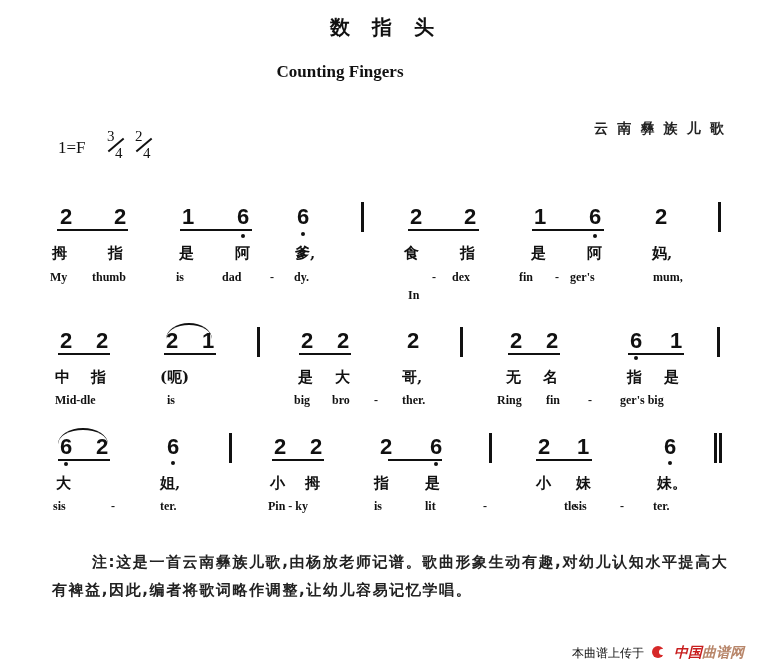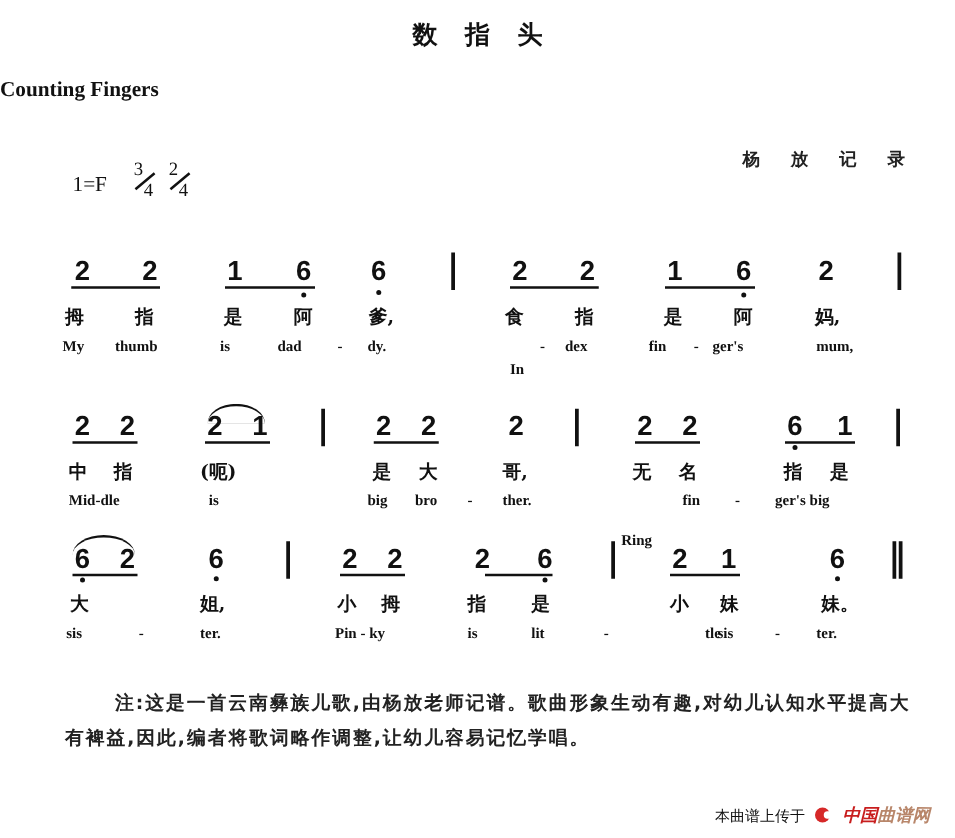--- a/index.html
+++ b/index.html
@@ -1,18 +1,18 @@
 <!DOCTYPE html>
 <html><head>
 <meta charset="utf-8">
 <style>
   html, body { margin: 0; padding: 0; background: #ffffff; }
   body { width: 764px; height: 670px; position: relative; overflow: hidden; color: #111; font-family: "DejaVu Sans", sans-serif; }
   .title-cn { position: absolute; top: 14px; left: 0; width: 764px; text-align: center; font-family: "DejaVu Serif", serif; font-size: 20px; font-weight: bold; letter-spacing: 22px; padding-left: 22px; box-sizing: border-box; }
-  .title-en { position: absolute; top: 62px; left: 0; width: 680px; font-family: "Liberation Serif", serif; font-size: 17px; font-weight: bold; }
+  .title-en { position: absolute; top: 62px; left: 0; width: 680px; text-align: center; font-family: "Liberation Serif", serif; font-size: 17px; font-weight: bold; }
   .key { position: absolute; top: 138px; left: 58px; font-family: "Liberation Serif", serif; font-size: 17px; }
   .ts { position: absolute; top: 128px; font-family: "Liberation Serif", serif; font-size: 15px; width: 22px; height: 36px; }
   .ts .num { position: absolute; left: 2px; top: 0; }
   .ts .den { position: absolute; left: 10px; top: 17px; }
   .ts .slash { position: absolute; left: 1px; top: 16px; width: 20px; height: 2px; background: #111; transform: rotate(-40deg); }
   .credits { position: absolute; top: 118px; left: 594px; font-family: "DejaVu Sans", sans-serif; font-size: 14px; font-weight: bold; line-height: 21px; color: #222; }
   .credits div { width: 130px; text-align: justify; text-align-last: justify; }
 
   .note { position: absolute; font-family: "Liberation Sans", sans-serif; font-size: 22px; font-weight: bold; width: 20px; text-align: center; line-height: 22px; }
   .dot { position: absolute; width: 4px; height: 4px; border-radius: 2px; background: #111; }
@@ -44,21 +44,21 @@
   <span class="num">3</span>
   <span class="slash"></span>
   <span class="den">4</span>
 </div>
 <div class="ts" style="left:133px;">
   <span class="num">2</span>
   <span class="slash"></span>
   <span class="den">4</span>
 </div>
 <div class="credits">
-  <div>杨放记录</div>
+  <div>云南彝族儿歌</div>
 </div>
 
 <div>
   <span class="note" style="left:56px;top:206px;">2</span>
   <span class="note" style="left:110px;top:206px;">2</span>
   <div class="uline" style="left:57px;top:229px;width:71px;"></div>
   <span class="note" style="left:178px;top:206px;">1</span>
   <span class="note" style="left:233px;top:206px;">6</span>
   <div class="uline" style="left:180px;top:229px;width:72px;"></div>
   <div class="dot" style="left:241px;top:234px;"></div>
@@ -137,21 +137,21 @@
   <span class="lyr-cn" style="left:543px;top:368px;">名</span>
   <span class="lyr-cn" style="left:627px;top:368px;">指</span>
   <span class="lyr-cn" style="left:664px;top:368px;">是</span>
 
   <span class="lyr-en" style="left:55px;top:393px;">Mid-dle</span>
   <span class="lyr-en" style="left:167px;top:393px;">is</span>
   <span class="lyr-en" style="left:294px;top:393px;">big</span>
   <span class="lyr-en" style="left:332px;top:393px;">bro</span>
   <span class="lyr-en" style="left:374px;top:393px;">-</span>
   <span class="lyr-en" style="left:402px;top:393px;">ther.</span>
-  <span class="lyr-en" style="left:497px;top:393px;margin-top:32px;">Ring</span>
+  <span class="lyr-en" style="left:497px;top:393px;">Ring</span>
   <span class="lyr-en" style="left:546px;top:393px;">fin</span>
   <span class="lyr-en" style="left:588px;top:393px;">-</span>
   <span class="lyr-en" style="left:620px;top:393px;">ger's big</span>
 </div>
 
 <div>
   <div class="tie" style="left:58px;top:428px;width:50px;"></div>
   <span class="note" style="left:56px;top:436px;">6</span>
   <span class="note" style="left:92px;top:436px;">2</span>
   <div class="dot" style="left:64px;top:462px;"></div>

